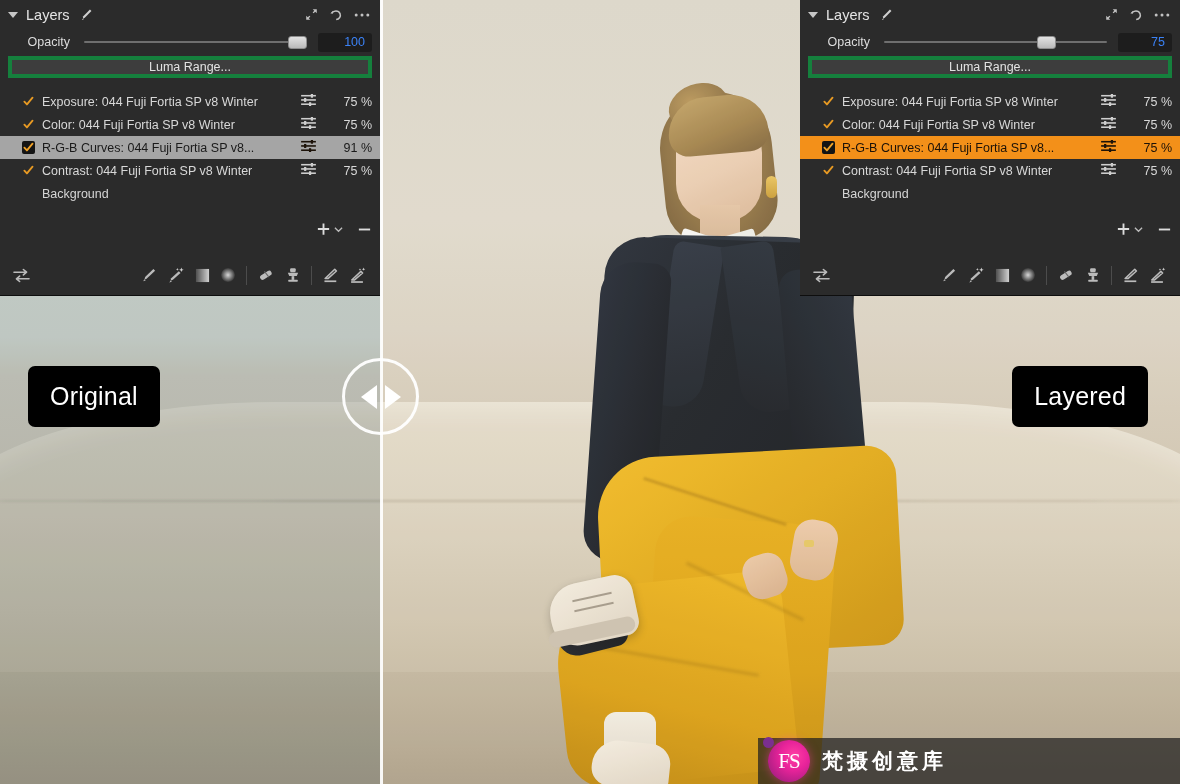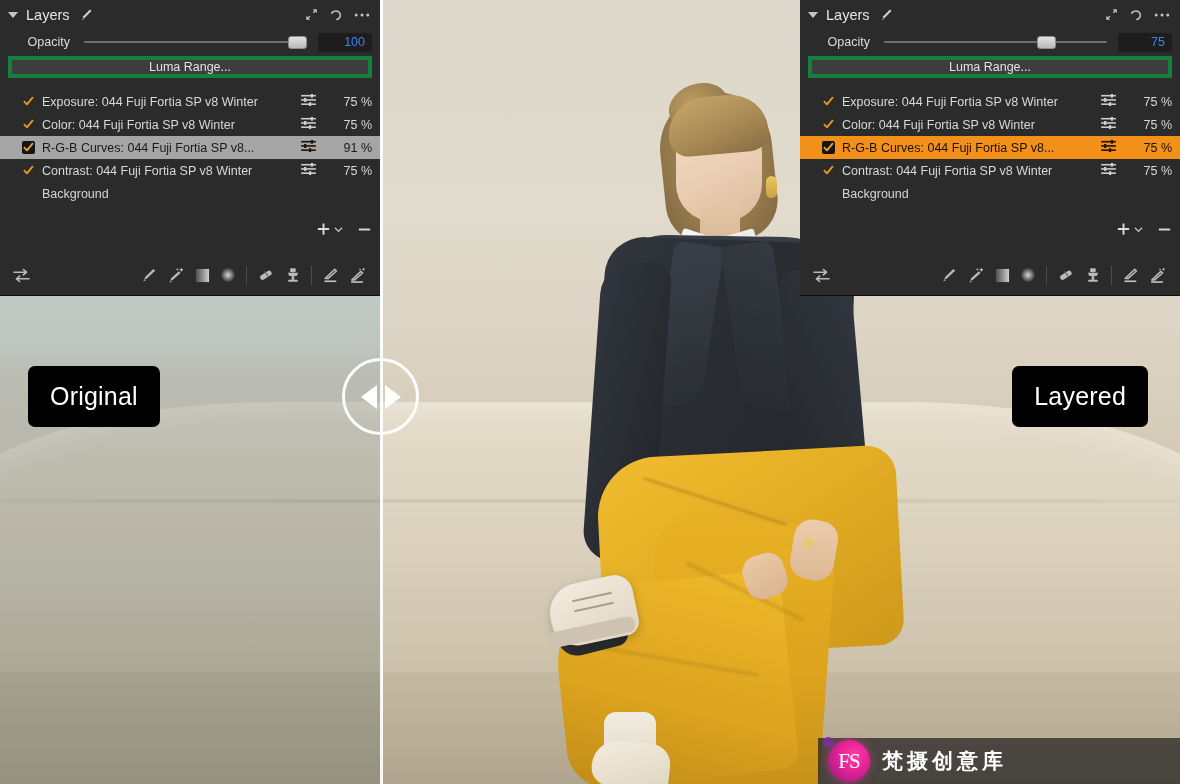--- a/index.html
+++ b/index.html
@@ -276,21 +276,21 @@
   .tool-row {
     position:absolute; left:0; right:0; bottom:3px; height:34px;
     display:flex; align-items:center; padding:0 8px;
   }
   .tool-row .left-tool { margin-right:auto; }
   .tool { margin:0 5px; display:flex; align-items:center; justify-content:center; opacity:.88; }
   .tool-sep { width:1px; height:19px; background:#4c4c4c; margin:0 5px; }
 
   
   #watermark {
-    position:absolute; right:0; bottom:0; height:46px; width:362px;
+    position:absolute; right:0; bottom:0; height:46px; width:422px;
     background:rgba(30,30,30,0.72); z-index:50;
     display:flex; align-items:center; padding-left:10px;
   }
   .wm-logo {
     width:42px; height:42px; border-radius:50%;
     background:radial-gradient(circle at 62% 38%, #ff3fa4 0%, #e8239a 38%, #b51f86 72%, #7b2f8f 100%);
     position:relative; display:flex; align-items:center; justify-content:center;
     font-family:"Liberation Serif", serif; color:#fff; font-size:21px; letter-spacing:-1px;
     box-shadow:0 0 10px rgba(255,60,160,.5);
   }

